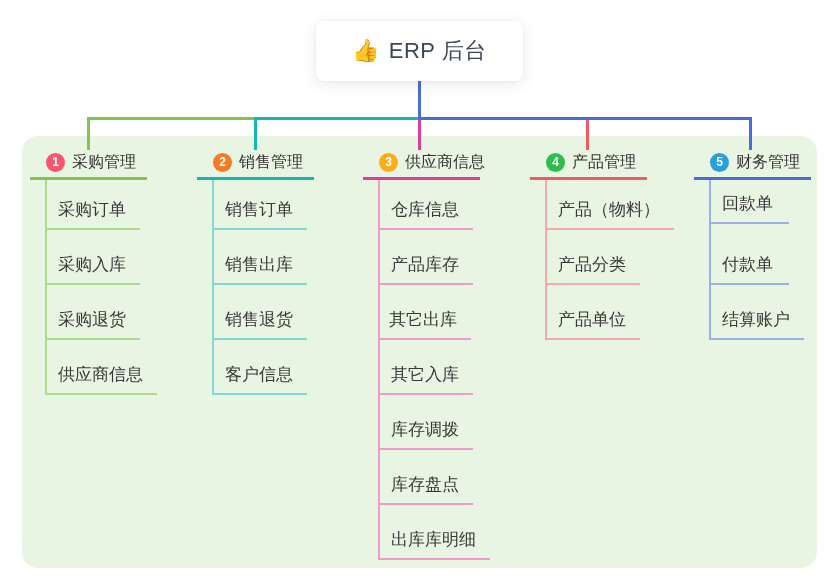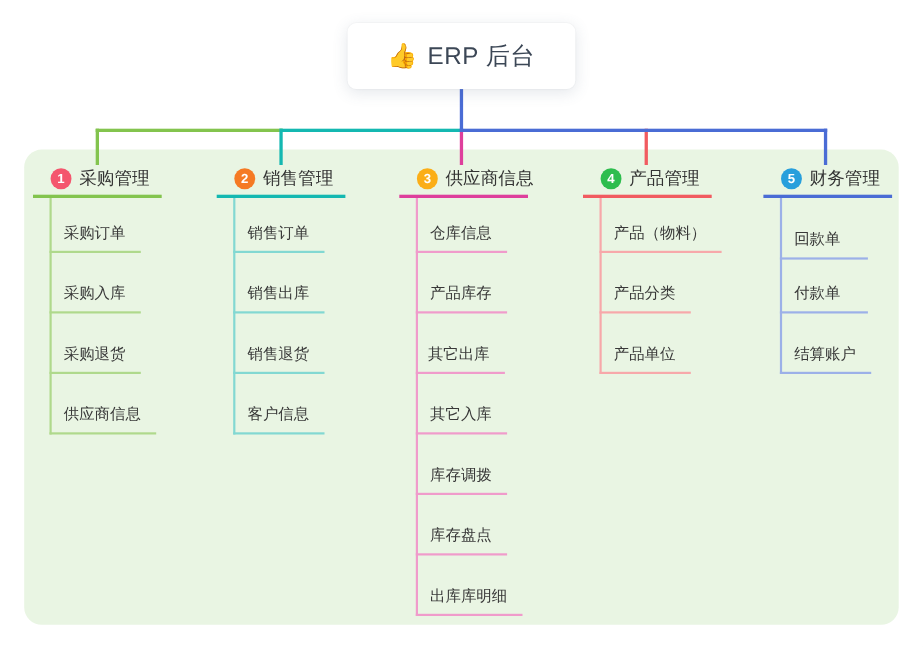--- a/index.html
+++ b/index.html
@@ -85,21 +85,21 @@
     height: 36px;
     min-width: 80px;
     border-bottom: 2px solid #aaa;
     display: flex;
     align-items: flex-end;
     padding: 0 14px 7px 13px;
     z-index: 3;
     cursor: pointer;
   }
   .child-label {
-    font-size: 14px;
+    font-size: 17px;
     color: #383838;
     white-space: nowrap;
   }
 </style>
 </head>
 <body>
 
 <div id="stage">
   <div class="canvas-panel"></div>
 
@@ -190,21 +190,21 @@
         <span class="child-label">产品分类</span>
       </div>
       <div class="child-node" style="left: 545px; top: 304px; border-bottom-color: rgb(247, 168, 170); text-align: right;">
         <span class="child-label">产品单位</span>
       </div>
       <div class="branch-title" style="left: 694px; border-bottom-color: rgb(74, 108, 213);">
         <span class="badge" style="background: rgb(40, 159, 220);">5</span>
         <span class="branch-label">财务管理</span>
       </div>
       <div class="line" style="left: 709px; top: 180px; width: 2px; height: 160px; background: rgb(156, 176, 232);"></div>
-      <div class="child-node" style="left: 709px; top: 200px; border-bottom-color: rgb(156, 176, 232); text-align: center;">
+      <div class="child-node" style="left: 709px; top: 188px; border-bottom-color: rgb(156, 176, 232); text-align: center;">
         <span class="child-label">回款单</span>
       </div>
       <div class="child-node" style="left: 709px; top: 249px; border-bottom-color: rgb(156, 176, 232);">
         <span class="child-label">付款单</span>
       </div>
       <div class="child-node" style="left: 709px; top: 304px; border-bottom-color: rgb(156, 176, 232);">
         <span class="child-label">结算账户</span>
       </div>
     </div>
 </div>

